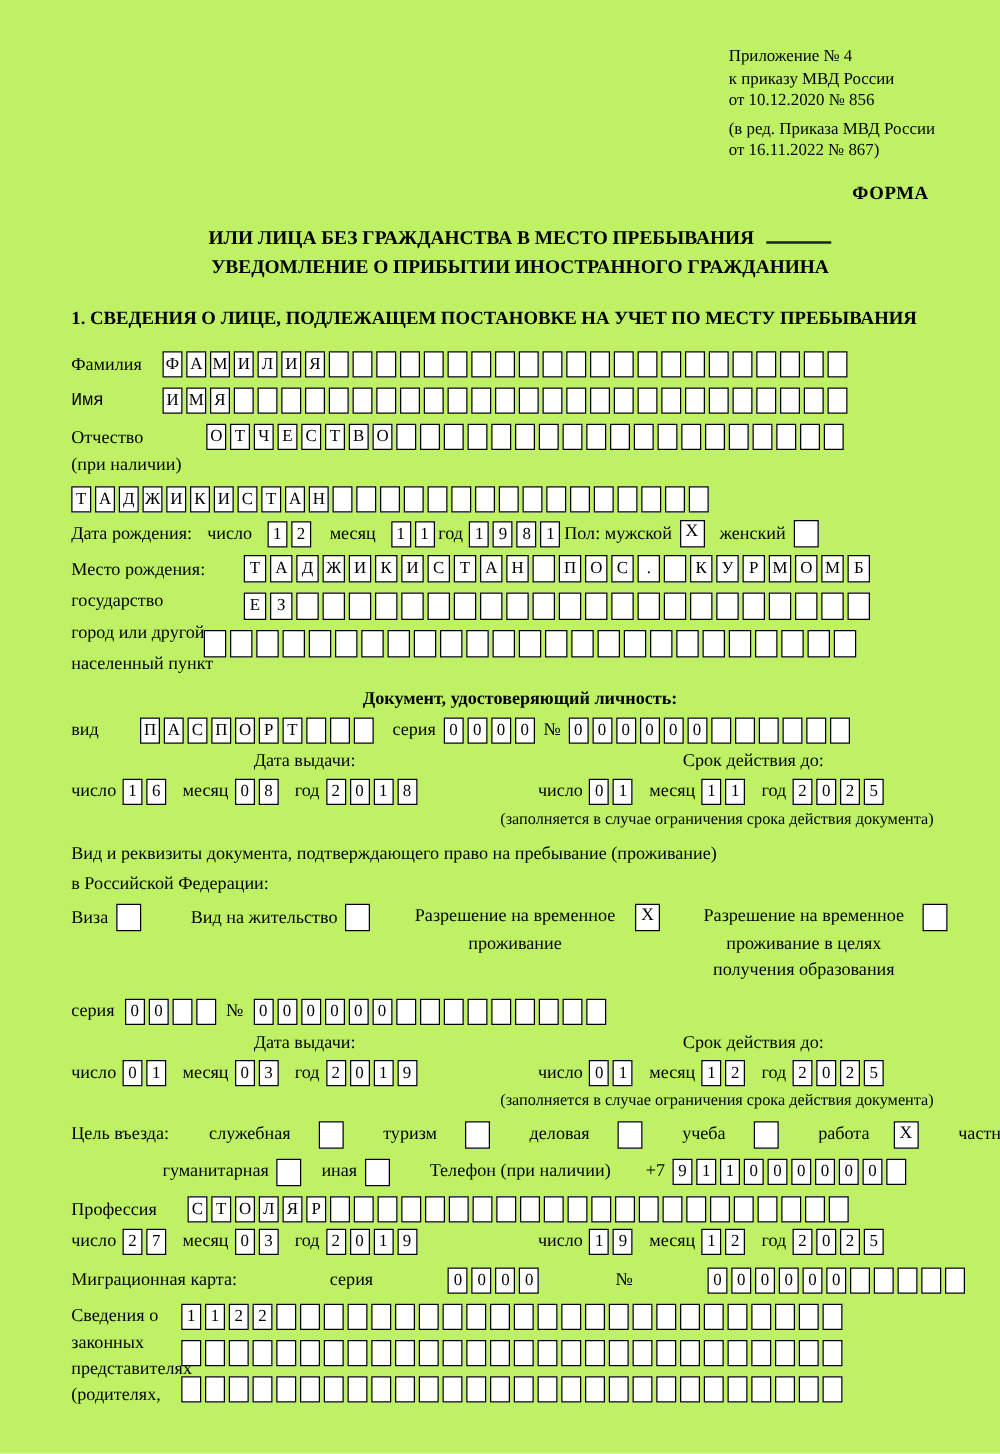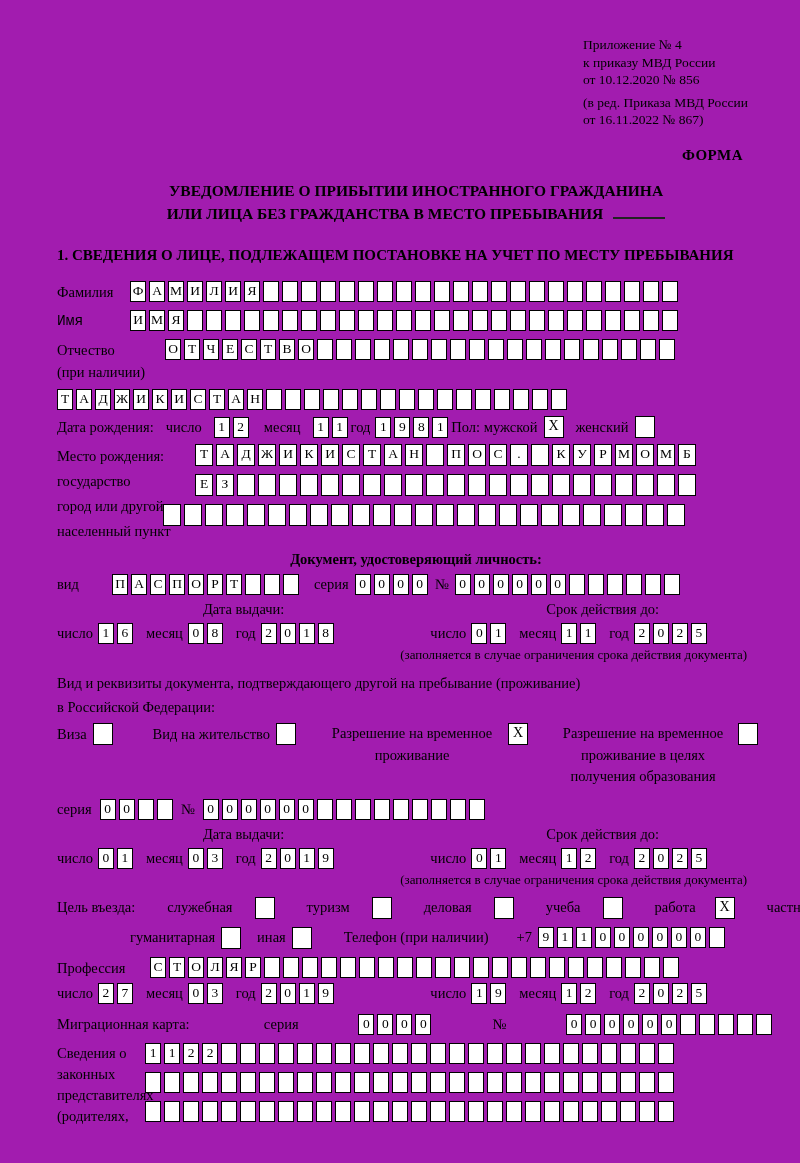--- a/index.html
+++ b/index.html
@@ -1,18 +1,18 @@
 <!DOCTYPE html>
 <html><head>
 <meta charset="utf-8">
 <style>
   html,body { margin:0; padding:0; background:#ffffff; }
   .page {
     width:800px; height:1163px; box-sizing:border-box;
-    background:#a21caf; color:#000;
+    background:#bef264; color:#000;
     font-family:"Liberation Serif","DejaVu Serif",serif;
     font-size:14.5px; line-height:1.35;
     padding:36px 25px 10px 57px; overflow:hidden; position:relative;
   }
   .appendix { margin-left:auto; width:192px; font-size:13.5px; line-height:1.3; text-align:left; }
   .appendix .gap { height:5px; }
   .form-label { text-align:right; padding-right:32px; margin-top:16px; font-weight:bold; font-size:15px; letter-spacing:0.5px; }
   .title { margin-top:14px; text-align:center; font-weight:bold; font-size:15.5px; line-height:1.5; }
   .underline-blank { display:inline-block; width:52px; border-bottom:2.2px solid #222; height:13px; margin-left:10px; }
   .sec-heading { margin-top:20px; font-weight:bold; font-size:15px; white-space:nowrap; }
@@ -61,22 +61,22 @@
     <div>к приказу МВД России</div>
     <div>от 10.12.2020 № 856</div>
     <div class="gap"></div>
     <div>(в ред. Приказа МВД России</div>
     <div>от 16.11.2022 № 867)</div>
   </div>
 
   <div class="form-label">ФОРМА</div>
 
   <div class="title">
+    <div><span>ИЛИ ЛИЦА БЕЗ ГРАЖДАНСТВА В МЕСТО ПРЕБЫВАНИЯ</span><span class="underline-blank"></span></div>
     <div>УВЕДОМЛЕНИЕ О ПРИБЫТИИ ИНОСТРАННОГО ГРАЖДАНИНА</div>
-    <div><span>ИЛИ ЛИЦА БЕЗ ГРАЖДАНСТВА В МЕСТО ПРЕБЫВАНИЯ</span><span class="underline-blank"></span></div>
   </div>
 
   <div class="sec-heading">1. СВЕДЕНИЯ О ЛИЦЕ, ПОДЛЕЖАЩЕМ ПОСТАНОВКЕ НА УЧЕТ ПО МЕСТУ ПРЕБЫВАНИЯ</div>
 
   <div class="row" style="margin-top:15px;">
     <span class="lbl" style="width:73px;">Фамилия</span>
     <span class="cells">
         <span class="cell">Ф</span>
         <span class="cell">А</span>
         <span class="cell">М</span>
@@ -417,21 +417,21 @@
           <span class="cell">2</span>
           <span class="cell">0</span>
           <span class="cell">2</span>
           <span class="cell">5</span>
         </span>
     </div>
   </div>
   <div class="note">(заполняется в случае ограничения срока действия документа)</div>
 
   <div class="intro">
-    <div>Вид и реквизиты документа, подтверждающего другой на пребывание (проживание)</div>
+    <div>Вид и реквизиты документа, подтверждающего право на пребывание (проживание)</div>
     <div>в Российской Федерации:</div>
   </div>
 
   <div class="optrow">
     <span class="lbl">Виза</span>
     <span class="checkbox"></span>
     <span class="gapL"></span>
     <span class="lbl">Вид на жительство</span>
     <span class="checkbox"></span>
     <span class="gapM"></span>

